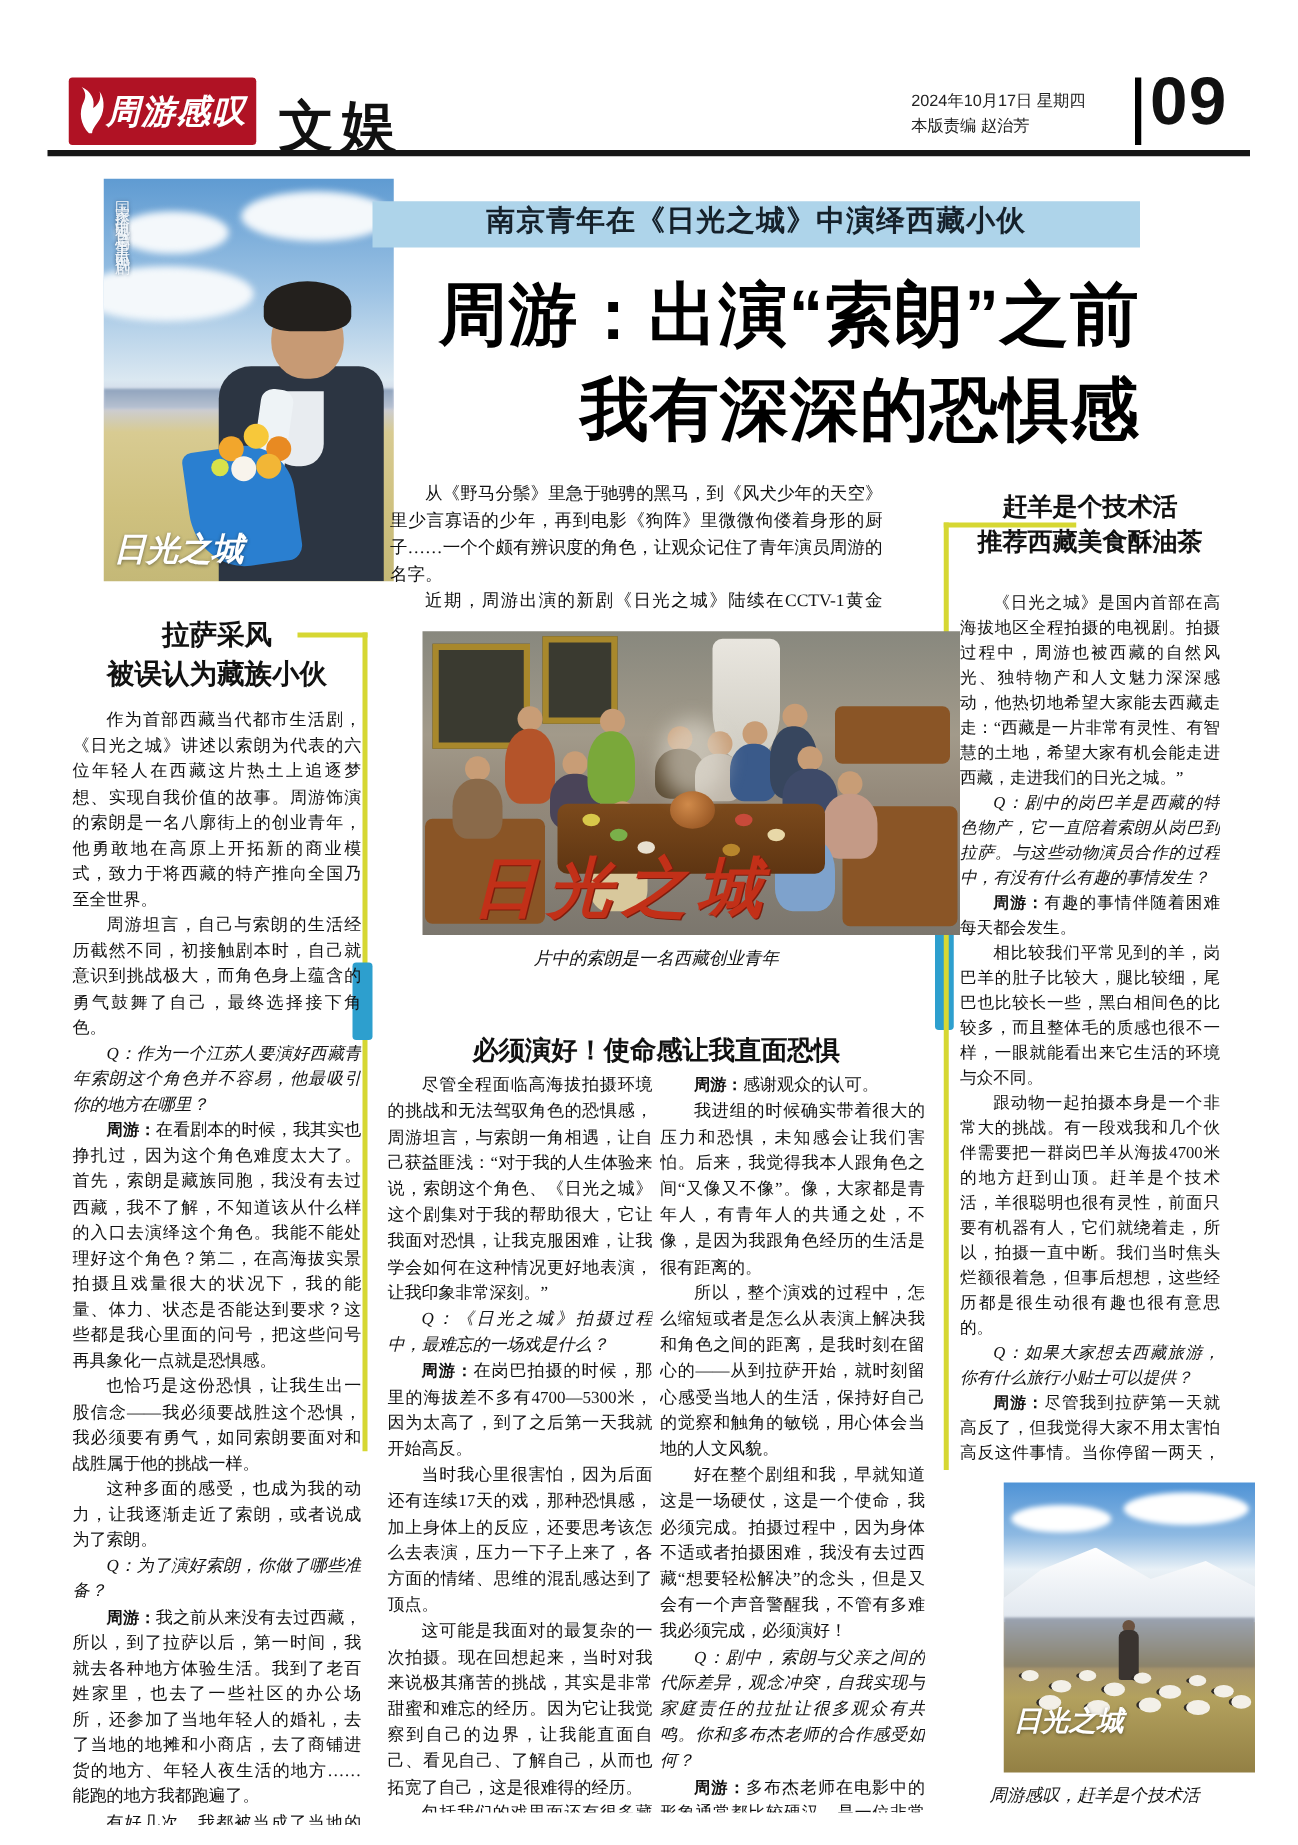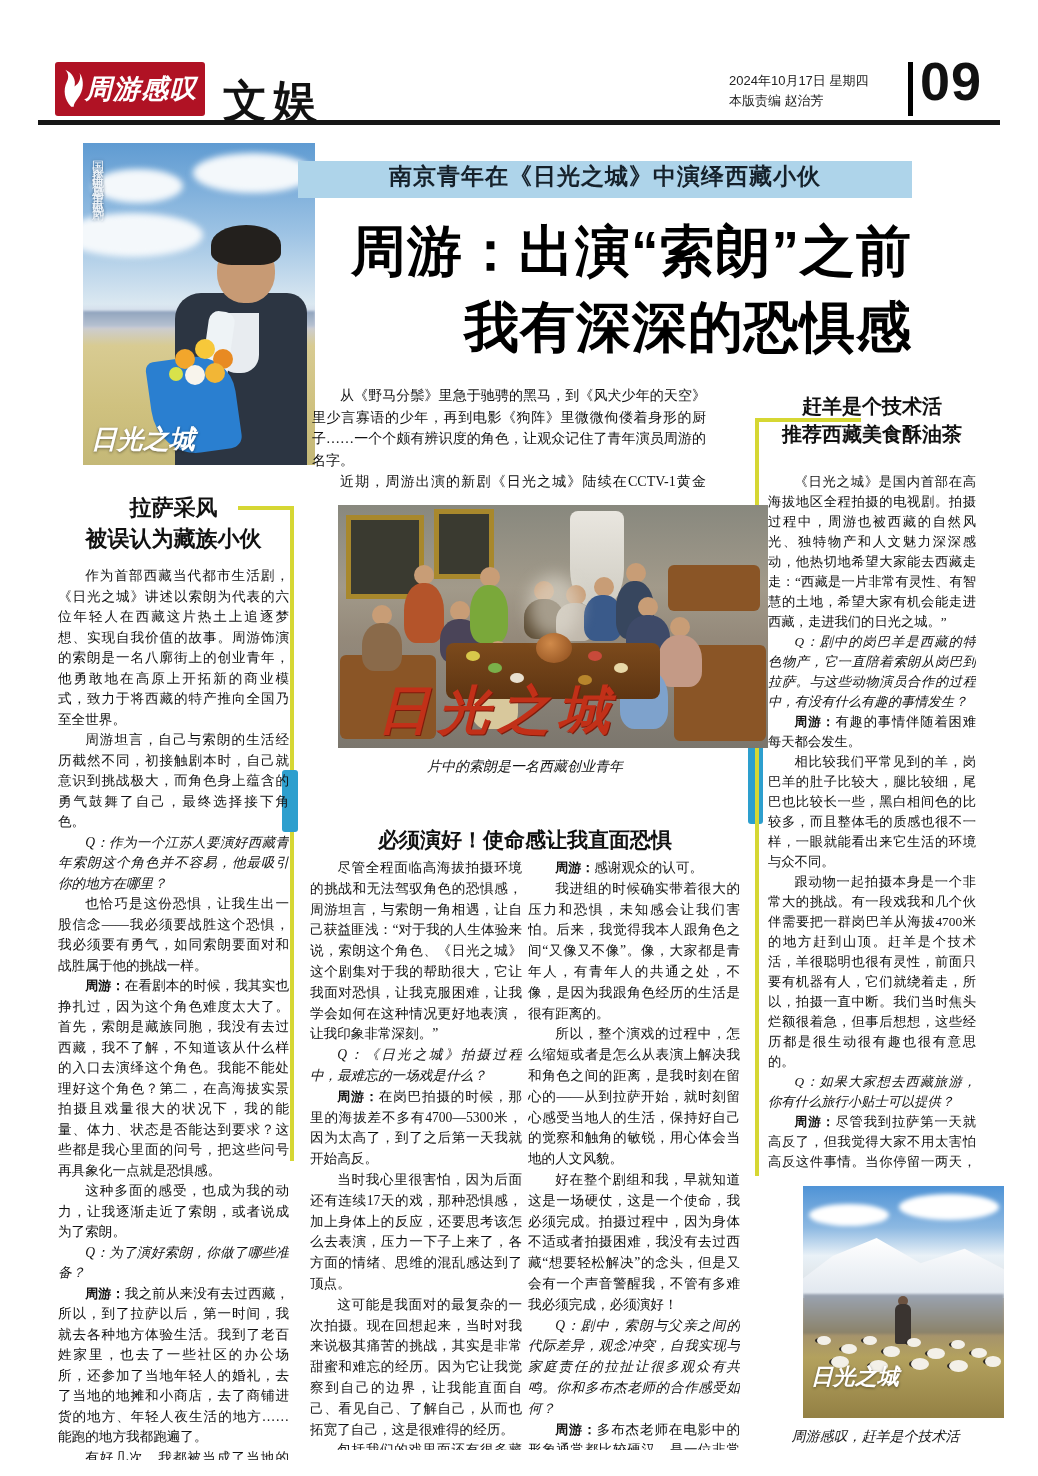--- a/index.html
+++ b/index.html
@@ -171,22 +171,22 @@
 
   <div class="left-col">
     <div class="col-title">
       <div>拉萨采风</div>
       <div>被误认为藏族小伙</div>
     </div>
     <div class="colbody">
         <p class="body-p">作为首部西藏当代都市生活剧，《日光之城》讲述以索朗为代表的六位年轻人在西藏这片热土上追逐梦想、实现自我价值的故事。周游饰演的索朗是一名八廓街上的创业青年，他勇敢地在高原上开拓新的商业模式，致力于将西藏的特产推向全国乃至全世界。</p>
         <p class="body-p">周游坦言，自己与索朗的生活经历截然不同，初接触剧本时，自己就意识到挑战极大，而角色身上蕴含的勇气鼓舞了自己，最终选择接下角色。</p>
         <p class="q">Q：作为一个江苏人要演好西藏青年索朗这个角色并不容易，他最吸引你的地方在哪里？</p>
+        <p class="body-p"><strong>周游：</strong>在看剧本的时候，我其实也挣扎过，因为这个角色难度太大了。首先，索朗是藏族同胞，我没有去过西藏，我不了解，不知道该从什么样的入口去演绎这个角色。我能不能处理好这个角色？第二，在高海拔实景拍摄且戏量很大的状况下，我的能量、体力、状态是否能达到要求？这些都是我心里面的问号，把这些问号再具象化一点就是恐惧感。</p>
         <p class="body-p">也恰巧是这份恐惧，让我生出一股信念——我必须要战胜这个恐惧，我必须要有勇气，如同索朗要面对和战胜属于他的挑战一样。</p>
-        <p class="body-p"><strong>周游：</strong>在看剧本的时候，我其实也挣扎过，因为这个角色难度太大了。首先，索朗是藏族同胞，我没有去过西藏，我不了解，不知道该从什么样的入口去演绎这个角色。我能不能处理好这个角色？第二，在高海拔实景拍摄且戏量很大的状况下，我的能量、体力、状态是否能达到要求？这些都是我心里面的问号，把这些问号再具象化一点就是恐惧感。</p>
         <p class="body-p">这种多面的感受，也成为我的动力，让我逐渐走近了索朗，或者说成为了索朗。</p>
         <p class="q">Q：为了演好索朗，你做了哪些准备？</p>
         <p class="body-p"><strong>周游：</strong>我之前从来没有去过西藏，所以，到了拉萨以后，第一时间，我就去各种地方体验生活。我到了老百姓家里，也去了一些社区的办公场所，还参加了当地年轻人的婚礼，去了当地的地摊和小商店，去了商铺进货的地方、年轻人夜生活的地方……能跑的地方我都跑遍了。</p>
         <p class="body-p">有好几次，我都被当成了当地的小伙子，有人把我错认成了熟人，直接跟我说藏语，很有意思。</p>
       </div>
   </div>
 
   <div id="still" class="photo">
     <div class="abs window"></div>
     <div class="abs window" style="left:96px;top:4px;width:60px;height:70px;"></div>

